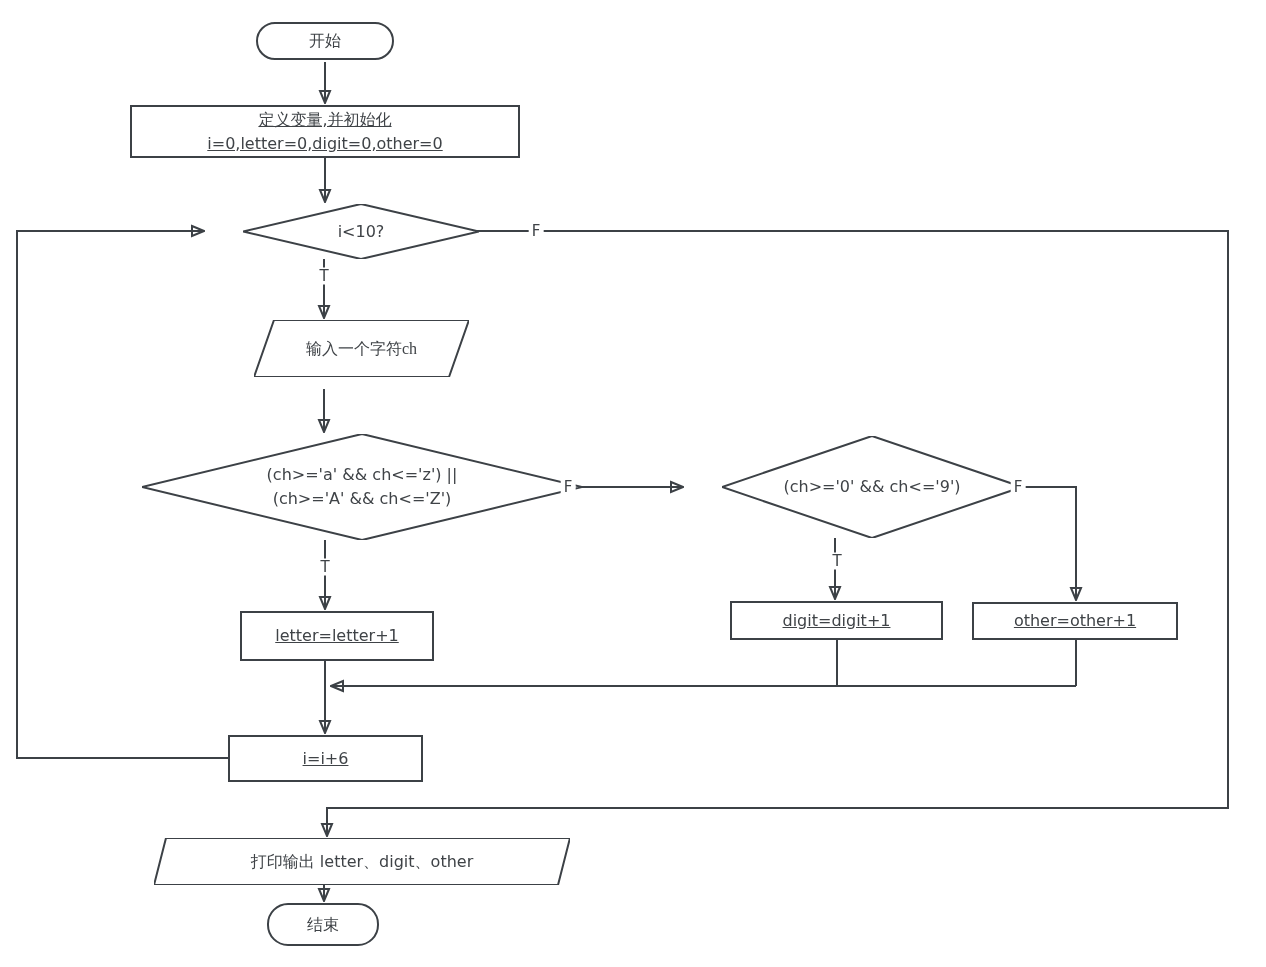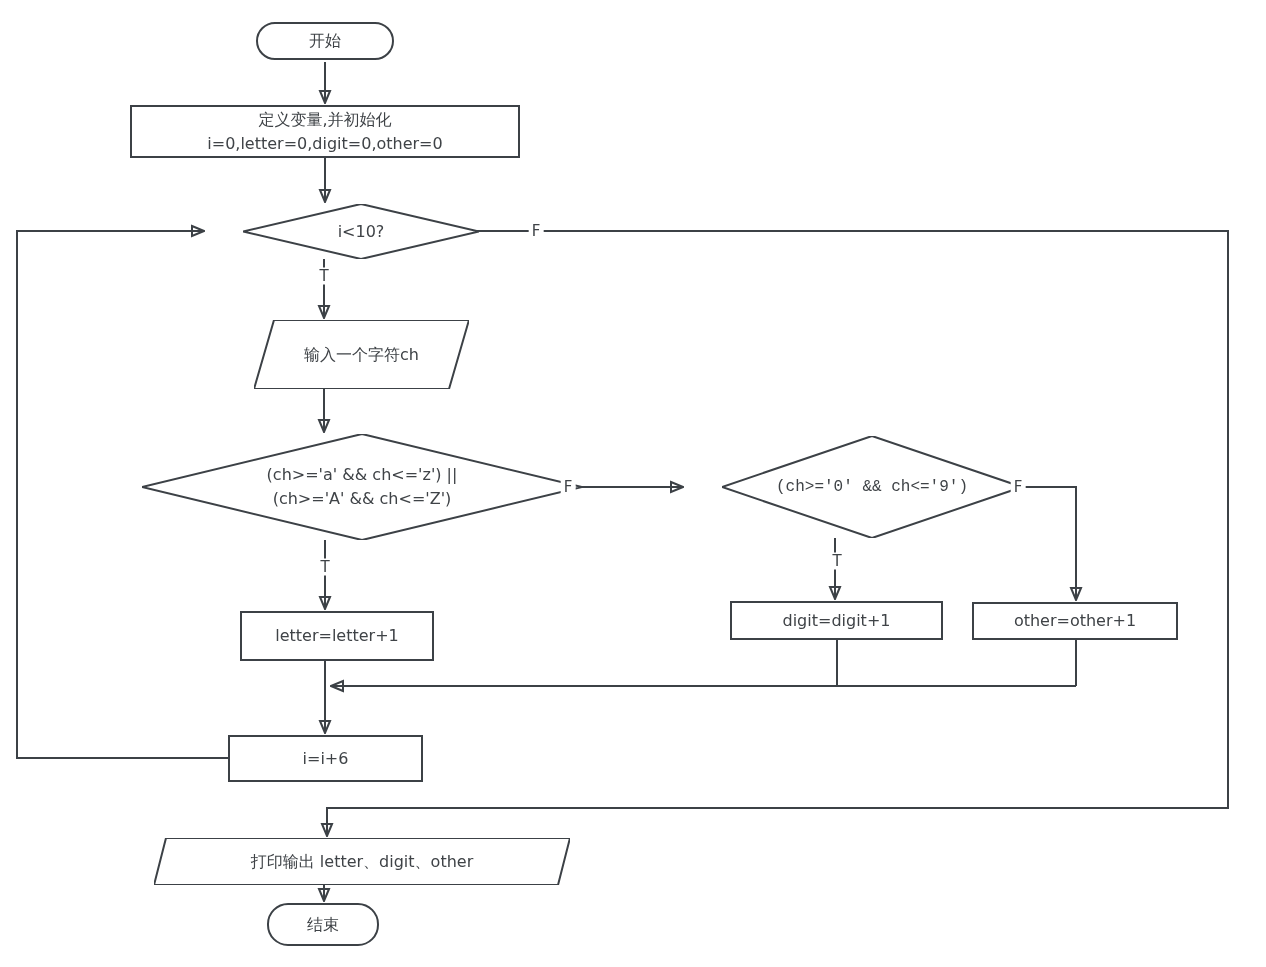--- a/index.html
+++ b/index.html
@@ -33,21 +33,21 @@
     display: flex;
     flex-direction: column;
     align-items: center;
     justify-content: center;
     background: #ffffff;
     font-size: 16px;
     line-height: 24px;
     color: #3f4347;
     white-space: nowrap;
   }
-  .node.rect { border: 2px solid #3c4146; }
+  .node.rect { border: 2px solid #3c4146; text-decoration: underline; }
   .node.terminator { border: 2px solid #3c4146; border-radius: 21px; }
   .node.svg-shape { background: transparent; border: none; margin-left: 37px; }
   .node.svg-shape > svg.shape {
     position: absolute;
     left: 0; top: 0;
     width: 100%; height: 100%;
   }
   .node.svg-shape > svg.shape polygon {
     fill: #ffffff;
     stroke: #3c4146;
@@ -103,36 +103,36 @@
     <span class="node-label">i=0,letter=0,digit=0,other=0</span>
   </div>
 
   <div class="node svg-shape" style="left:206px; top:204px; width:236px; height:55px;">
     <svg class="shape" viewBox="0 0 236 55" preserveAspectRatio="none">
       <polygon points="0,27.5 118,0 236,27.5 118,55"></polygon>
     </svg>
     <span class="node-label">i&lt;10?</span>
   </div>
 
-  <div class="node svg-shape" style="left:217px; top:320px; width:215px; height:69px;">
+  <div class="node svg-shape" style="left:217px; top:320px; width:215px; height:57px;font-family:Liberation Serif, serif;">
     <svg class="shape" viewBox="0 0 215 69" preserveAspectRatio="none">
       <polygon points="20,0 215,0 195,69 0,69"></polygon>
     </svg>
     <span class="node-label">输入一个字符ch</span>
   </div>
 
   <div class="node svg-shape" style="left:105px; top:434px; width:440px; height:106px;">
     <svg class="shape" viewBox="0 0 440 106" preserveAspectRatio="none">
       <polygon points="0,53 220,0 440,53 220,106"></polygon>
     </svg>
     <span class="node-label">(ch&gt;='a' &amp;&amp; ch&lt;='z') ||</span>
     <span class="node-label">(ch&gt;='A' &amp;&amp; ch&lt;='Z')</span>
   </div>
 
-  <div class="node svg-shape" style="left:685px; top:436px; width:300px; height:102px;font-family:Liberation Mono, monospace;">
+  <div class="node svg-shape" style="left:685px; top:436px; width:300px; height:102px;">
     <svg class="shape" viewBox="0 0 300 102" preserveAspectRatio="none">
       <polygon points="0,51 150,0 300,51 150,102"></polygon>
     </svg>
     <span class="node-label">(ch&gt;='0' &amp;&amp; ch&lt;='9')</span>
   </div>
 
   <div class="node rect" style="left:240px; top:611px; width:194px; height:50px;">
     <span class="node-label">letter=letter+1</span>
   </div>
 

